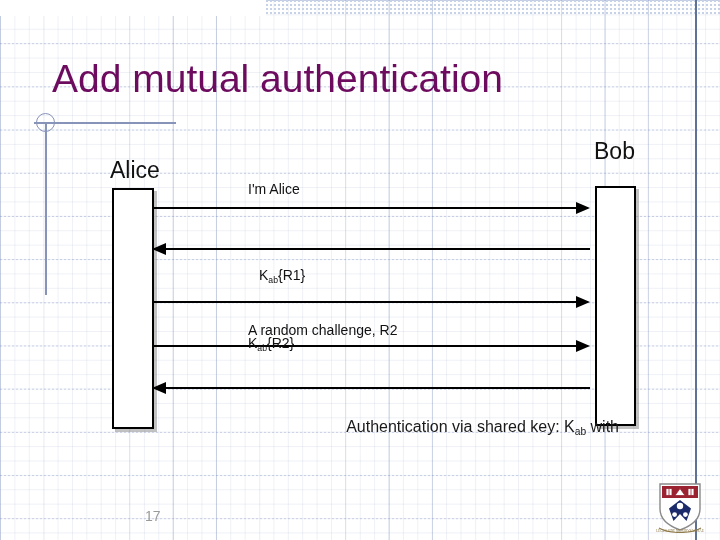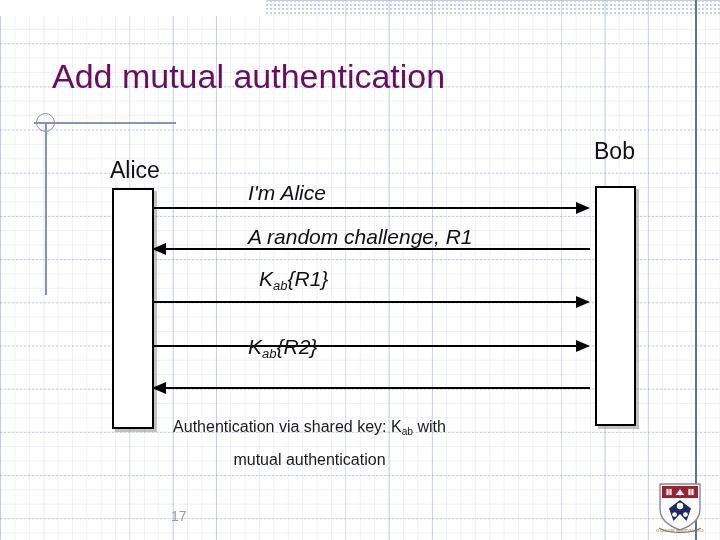--- a/index.html
+++ b/index.html
@@ -66,21 +66,21 @@
     width: 2px;
     height: 540px;
     background: #5f7296;
   }
 
   
   .title {
     position: absolute;
     left: 52px;
     top: 57px;
-    font-size: 34px;
+    font-size: 39px;
     letter-spacing: 0px;
     color: #6d0c5f;
     white-space: nowrap;
     text-align: center;
   }
   .deco-h {
     position: absolute;
     left: 34px;
     top: 122px;
     width: 142px;
@@ -130,50 +130,48 @@
     position: absolute;
     width: 0; height: 0;
     border-top: 6px solid transparent;
     border-bottom: 6px solid transparent;
   }
   .arrowhead.right { border-left: 14px solid #000000; }
   .arrowhead.left  { border-right: 14px solid #000000; }
 
   .msg-label {
     position: absolute;
-    font-size: 21px;
+    font-size: 14px;
     color: #111111;
     white-space: nowrap;
-    font-style: italic;
   }
   .msg-label sub {
     font-size: 0.62em;
     vertical-align: -0.30em;
   }
 
   
   .caption {
     position: absolute;
     left: 0;
     width: 619px;
-    text-align: center;
+    text-align: right;
     font-size: 16px;
     color: #1a1a1a;
     white-space: nowrap;
   }
   .caption sub { font-size: 0.64em; vertical-align: -0.30em; }
 
   
   .page-num {
     position: absolute;
     left: 145px;
     top: 508px;
     font-size: 14px;
     color: #9a9a9a;
-    margin-left: 26px;
   }
   .logo {
     position: absolute;
     left: 655px;
     top: 481px;
     width: 50px;
     height: 52px;
   }
 </style>
 </head>
@@ -198,46 +196,43 @@
 
   <div class="lifeline" style="left:112px; top:188px; width:38px; height:237px;"></div>
   <div class="lifeline" style="left:595px; top:186px; width:37px; height:236px;"></div>
 
   <div class="msg-label" style="left:248px; top:181px;">
     <span>I'm Alice</span>
   </div>
   <div class="msg-line" style="left:152px; top:207px; width:436px;"></div>
   <div class="arrowhead right" style="left:576px; top:202px;"></div>
 
-  <div class="msg-label" style="left:248px; top:225px;">
-    <span>A random challenge, R1</span>
-  </div>
   <div class="msg-line" style="left:152px; top:248px; width:438px;"></div>
   <div class="arrowhead left" style="left:152px; top:243px;"></div>
 
   <div class="msg-label" style="left:259px; top:267px;">
     <span>K</span><sub>ab</sub><span>{R1}</span>
   </div>
   <div class="msg-line" style="left:152px; top:301px; width:436px;"></div>
   <div class="arrowhead right" style="left:576px; top:296px;"></div>
 
+  <div class="msg-label" style="left:248px; top:322px;">
+    <span>A random challenge, R2</span>
+  </div>
   <div class="msg-line" style="left:152px; top:345px; width:436px;"></div>
   <div class="arrowhead right" style="left:576px; top:340px;"></div>
 
   <div class="msg-label" style="left:248px; top:335px;">
     <span>K</span><sub>ab</sub><span>{R2}</span>
   </div>
   <div class="msg-line" style="left:152px; top:387px; width:438px;"></div>
   <div class="arrowhead left" style="left:152px; top:382px;"></div>
 
   <div class="caption" style="top:418px;">
     <span>Authentication via shared key: K</span><sub>ab</sub><span> with</span>
-  </div>
-  <div class="caption" style="top:451px;">
-    <span>mutual authentication</span>
   </div>
 
   <div class="page-num">17</div>
 
   <div class="logo">
     <svg viewBox="0 0 50 52" width="50" height="52" aria-hidden="true">
       <path d="M5 3 H45 V28 C45 38 36 45 25 49 C14 45 5 38 5 28 Z" fill="#ffffff" stroke="#8a8a8a" stroke-width="1.4"></path>
       <path d="M7 5 H43 V17 H7 Z" fill="#9b2230"></path>
       <rect x="11" y="7.5" width="6" height="7" fill="#ffffff" stroke="#9b2230" stroke-width="0.8"></rect>
       <line x1="14" y1="7.5" x2="14" y2="14.5" stroke="#9b2230" stroke-width="0.8"></line>

